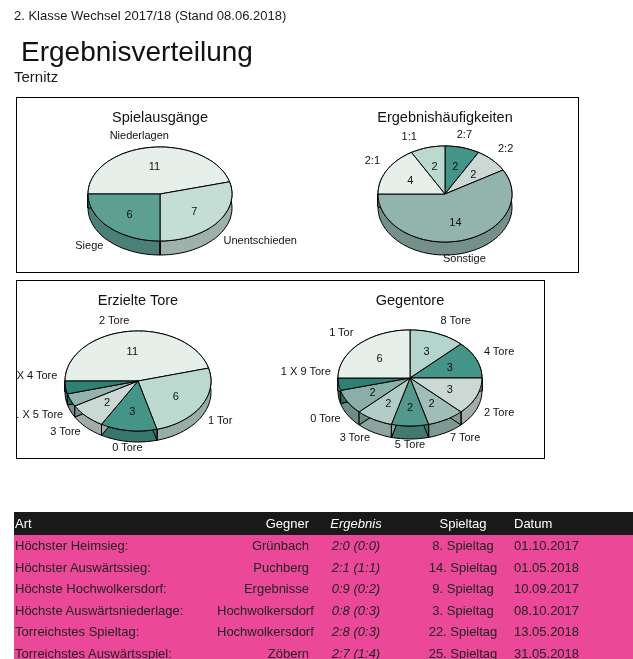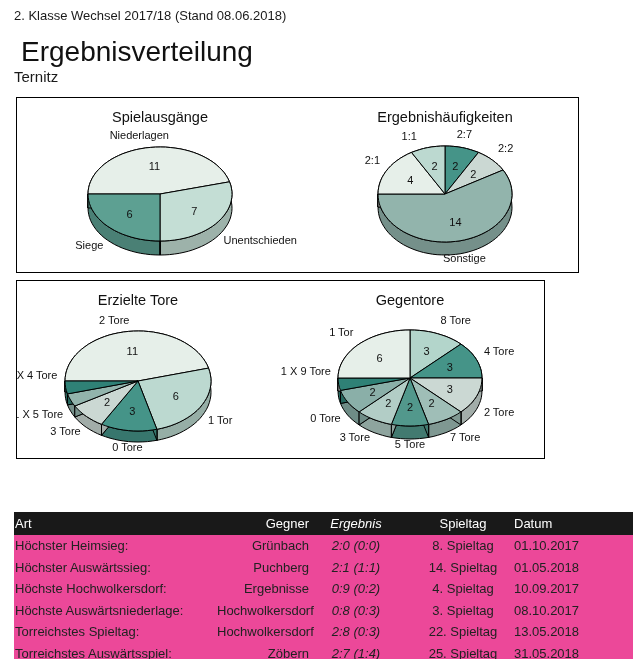--- a/index.html
+++ b/index.html
@@ -211,21 +211,21 @@
           <td class="c0">Höchster Auswärtssieg:</td>
           <td class="c1">Puchberg</td>
           <td class="c2">2:1 (1:1)</td>
           <td class="c3">14. Spieltag</td>
           <td class="c4">01.05.2018</td>
         </tr>
         <tr>
           <td class="c0">Höchste Hochwolkersdorf:</td>
           <td class="c1">Ergebnisse</td>
           <td class="c2">0:9 (0:2)</td>
-          <td class="c3">4. Spieltag</td>
+          <td class="c3">9. Spieltag</td>
           <td class="c4">10.09.2017</td>
         </tr>
         <tr>
           <td class="c0">Höchste Auswärtsniederlage:</td>
           <td class="c1">Hochwolkersdorf</td>
           <td class="c2">0:8 (0:3)</td>
           <td class="c3">3. Spieltag</td>
           <td class="c4">08.10.2017</td>
         </tr>
         <tr>

